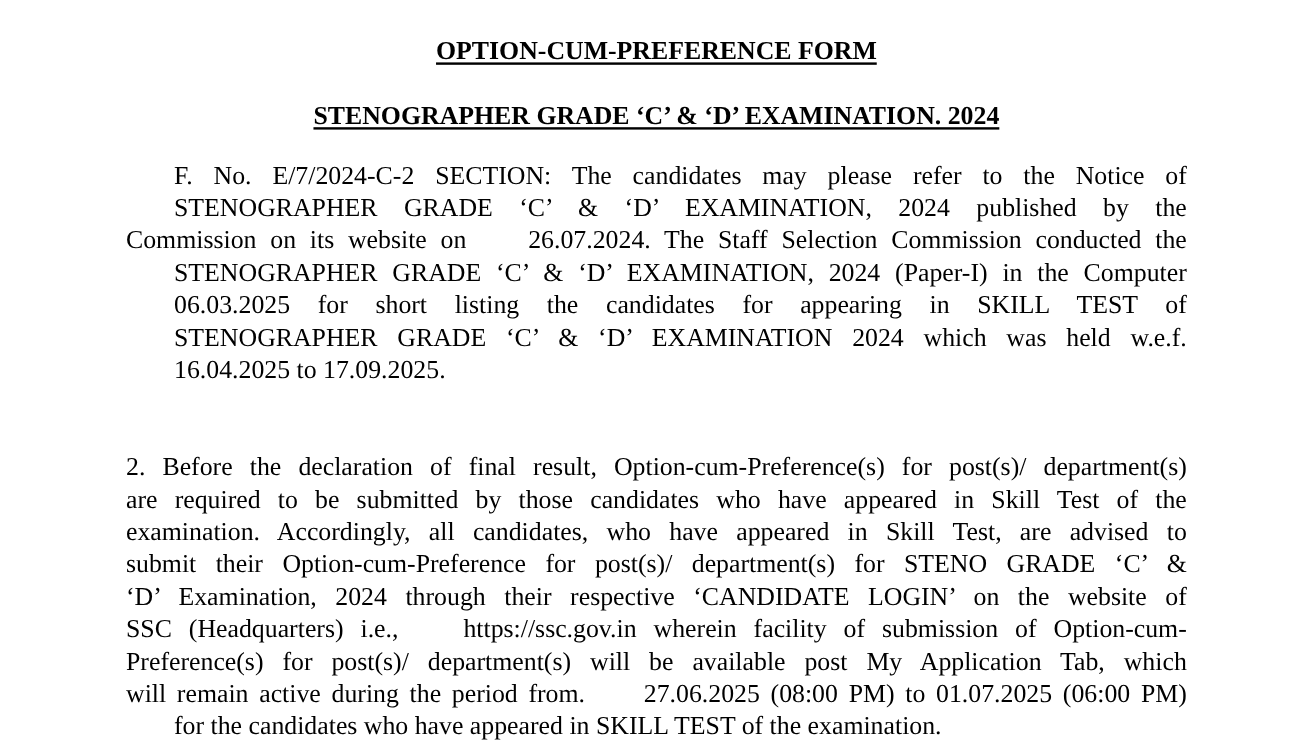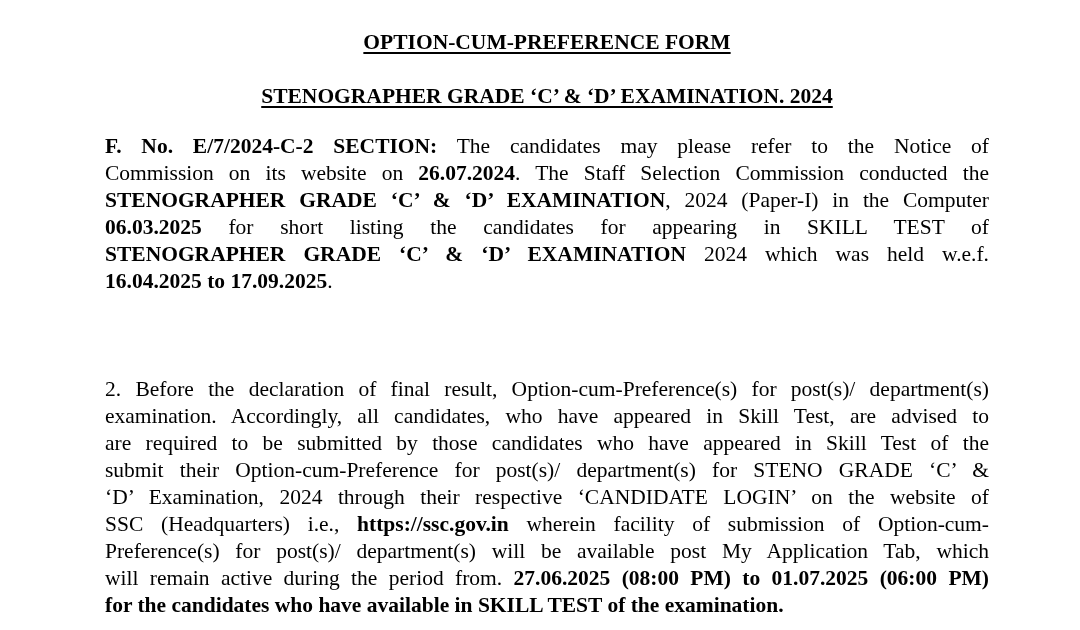--- a/index.html
+++ b/index.html
@@ -48,41 +48,42 @@
     .line {
       display: block;
       text-align: justify;
       text-align-last: justify;
       white-space: nowrap;
       height: 27px;
     }
     .line.last {
       text-align-last: left;
     }
-    b { font-weight: bold; }
+    b { font-weight: normal; margin-left: 40px; }
   </style>
 </head>
 <body>
 
 <div class="page">
   <h1 class="title title-1">OPTION-CUM-PREFERENCE FORM</h1>
   <h2 class="title title-2">STENOGRAPHER GRADE ‘C’ &amp; ‘D’ EXAMINATION. 2024</h2>
 
   <p class="para para-1">
       <span class="line"><b>F. No. E/7/2024-C-2 SECTION:</b><span> The candidates may please refer to the Notice of</span></span>
+      <span class="line"><b>STENOGRAPHER GRADE ‘C’ &amp; ‘D’ EXAMINATION, 2024</b><span> published by the</span></span>
       <span class="line"><span>Commission on its website on </span><b>26.07.2024</b><span>. The Staff Selection Commission conducted the</span></span>
       <span class="line"><b>STENOGRAPHER GRADE ‘C’ &amp; ‘D’ EXAMINATION</b><span>, 2024 (Paper-I) in the Computer</span></span>
       <span class="line"><b>06.03.2025</b><span> for short listing the candidates for appearing in SKILL TEST of</span></span>
       <span class="line"><b>STENOGRAPHER GRADE ‘C’ &amp; ‘D’ EXAMINATION</b><span> 2024 which was held w.e.f.</span></span>
       <span class="line last"><b>16.04.2025 to 17.09.2025</b><span>.</span></span>
     </p>
   <p class="para para-2">
       <span class="line"><span>2. Before the declaration of final result, Option-cum-Preference(s) for post(s)/ department(s)</span></span>
+      <span class="line"><span>are required to be submitted by those candidates who have appeared in Skill Test of the</span></span>
       <span class="line"><span>examination. Accordingly, all candidates, who have appeared in Skill Test, are advised to</span></span>
-      <span class="line"><span>are required to be submitted by those candidates who have appeared in Skill Test of the</span></span>
       <span class="line"><span>submit their Option-cum-Preference for post(s)/ department(s) for STENO GRADE ‘C’ &amp;</span></span>
       <span class="line"><span>‘D’ Examination, 2024 through their respective ‘CANDIDATE LOGIN’ on the website of</span></span>
       <span class="line"><span>SSC (Headquarters) i.e., </span><b>https://ssc.gov.in</b><span> wherein facility of submission of Option-cum-</span></span>
       <span class="line"><span>Preference(s) for post(s)/ department(s) will be available post My Application Tab, which</span></span>
       <span class="line"><span>will remain active during the period from. </span><b>27.06.2025 (08:00 PM) to 01.07.2025 (06:00 PM)</b></span>
-      <span class="line last"><b>for the candidates who have available in SKILL TEST of the examination.</b></span>
+      <span class="line last"><b>for the candidates who have appeared in SKILL TEST of the examination.</b></span>
     </p>
 </div>
 
 </body></html>

